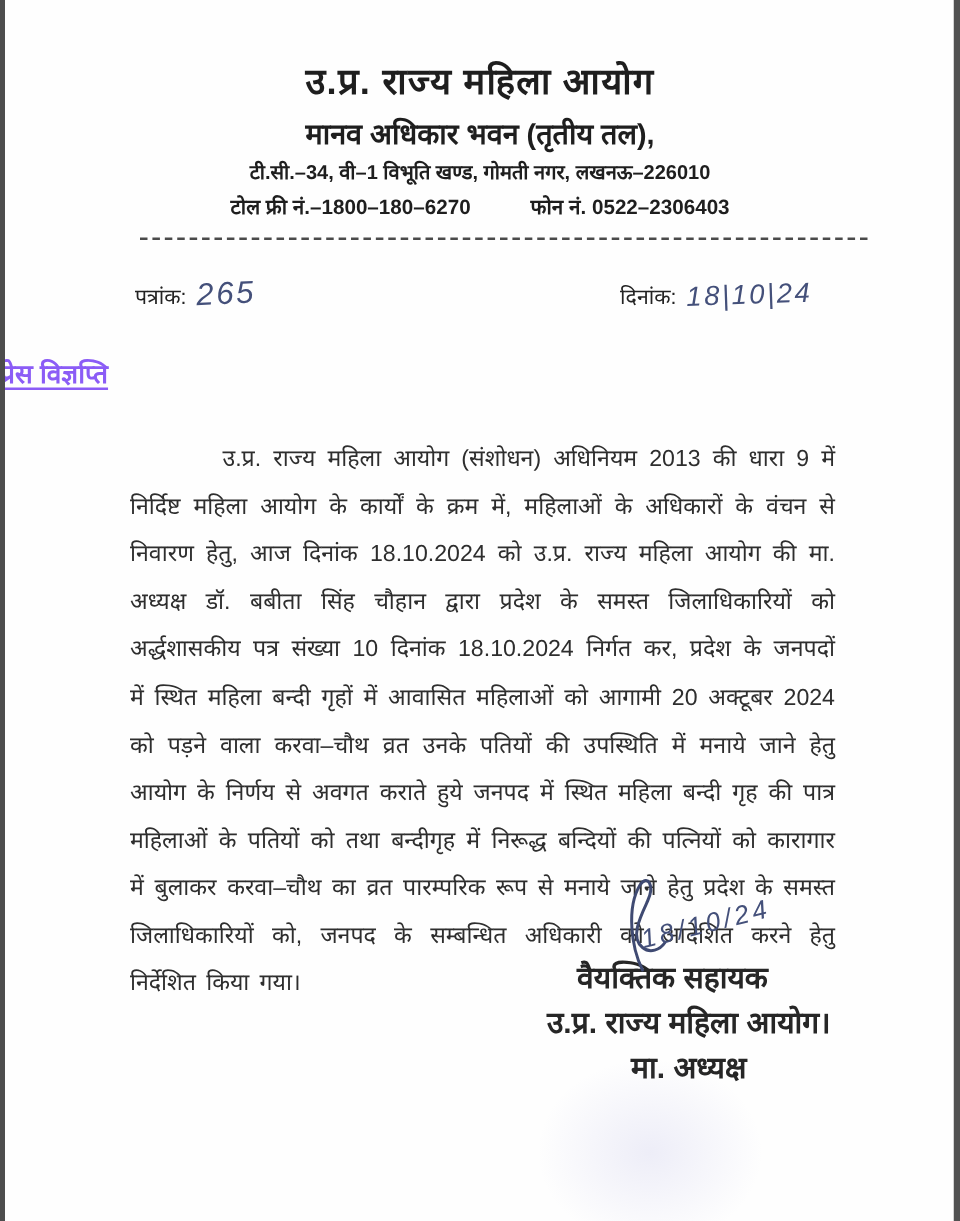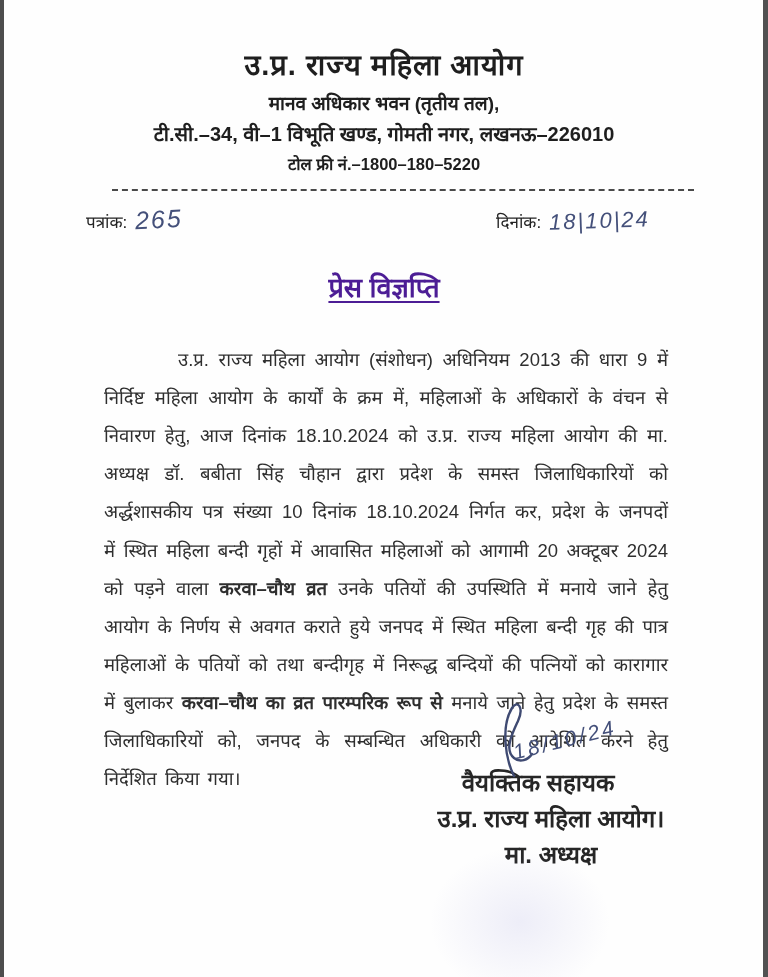--- a/index.html
+++ b/index.html
@@ -22,67 +22,66 @@
   .scan-edge-right {
     position: absolute; right: 0; top: 0; width: 5px; height: 100%;
     background: #515151;
   }
 
   
   .letterhead { padding-top: 44px; text-align: center; color: #1e1e1e; }
   .org-name {
     font-size: 29px; font-weight: bold; letter-spacing: 1px;
   }
-  .building-line { font-size: 19px; font-weight: bold; margin-top: 7px; }
-  .address-line { font-size: 20px; font-weight: bold; margin-top: 4px; }
+  .building-line { font-size: 23px; font-weight: bold; margin-top: 7px; }
+  .address-line { font-size: 16px; font-weight: bold; margin-top: 4px; }
   .contact-row {
     display: flex; justify-content: center; gap: 48px;
     font-size: 16.5px; font-weight: bold; margin-top: 5px;
   }
   .separator {
     margin: 14px 74px 0 112px;
     border-top: 2.5px dashed #4a4a4a;
   }
 
   
   .ref-row {
-    margin-top: 14px;
-    padding-left: 86px; padding-right: 118px;
+    margin-top: 29px;
+    padding-left: 108px; padding-right: 118px;
     display: flex; justify-content: space-between; align-items: baseline;
     font-size: 17px; color: #232323;
   }
   .ref-left, .ref-right { display: flex; align-items: baseline; gap: 8px; }
   .handwriting {
     color: #44507a;
     font-style: italic;
     letter-spacing: 2px;
   }
   .hw-letter-no { font-size: 25px; transform: rotate(-3deg); display: inline-block; }
   .hw-date { font-size: 22px; display: inline-block; transform: rotate(-2deg); }
 
   
   .press-title {
     margin-top: 34px;
-    text-align: center;
-    font-size: 27px; font-weight: bold; color: #4c1d95;
+    font-size: 21px; font-weight: bold; color: #8b5cf6;
     text-decoration: underline;
     text-underline-offset: 4px;
   }
 
   
   .body-para {
     margin: 36px 100px 0 104px;
     font-size: 18.5px;
     line-height: 2.06;
     text-align: justify;
     text-indent: 74px;
     color: #2e2e2e;
     word-spacing: 3px;
   }
-  .body-para .bold { font-weight: bold; }
+  .body-para .bold { font-weight: normal; }
 
   
   .signature-block {
     position: absolute;
     right: 92px;
     top: 700px;
     width: 250px;
     text-align: center;
     color: #262626;
   }
@@ -117,21 +116,22 @@
 
 <div class="page">
   <div class="scan-edge-left"></div>
   <div class="scan-edge-right"></div>
 
   <div class="letterhead">
     <div class="org-name">उ.प्र. राज्य महिला आयोग</div>
     <div class="building-line">मानव अधिकार भवन (तृतीय तल),</div>
     <div class="address-line">टी.सी.–34, वी–1 विभूति खण्ड, गोमती नगर, लखनऊ–226010</div>
     <div class="contact-row">
-      <span>टोल फ्री नं.–1800–180–5220</span>
+      <span>टोल फ्री नं.–1800–180–6270</span>
+      <span>फोन नं. 0522–2306403</span>
     </div>
   </div>
 
   <div class="separator"></div>
 
   <div class="ref-row">
     <div class="ref-left">
       <span>पत्रांक:</span>
       <span class="handwriting hw-letter-no">265</span>
     </div>

